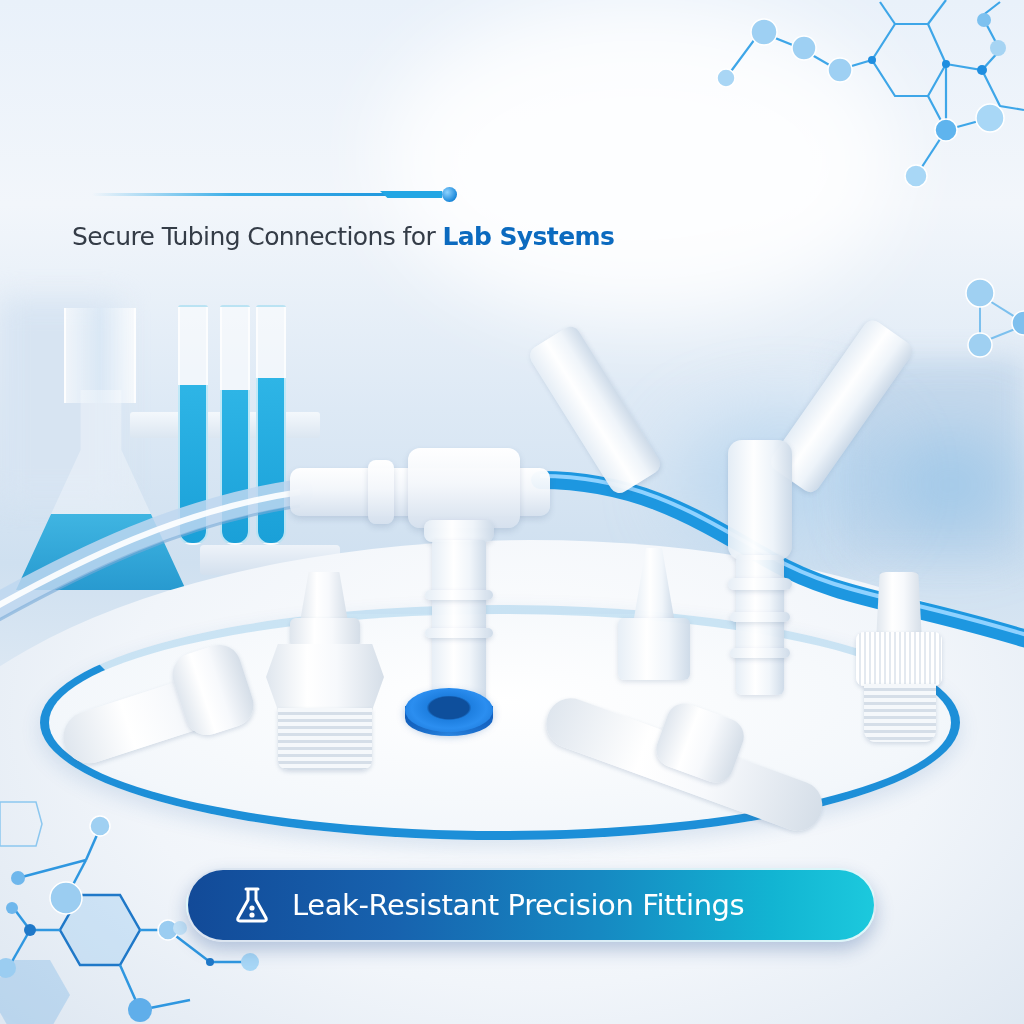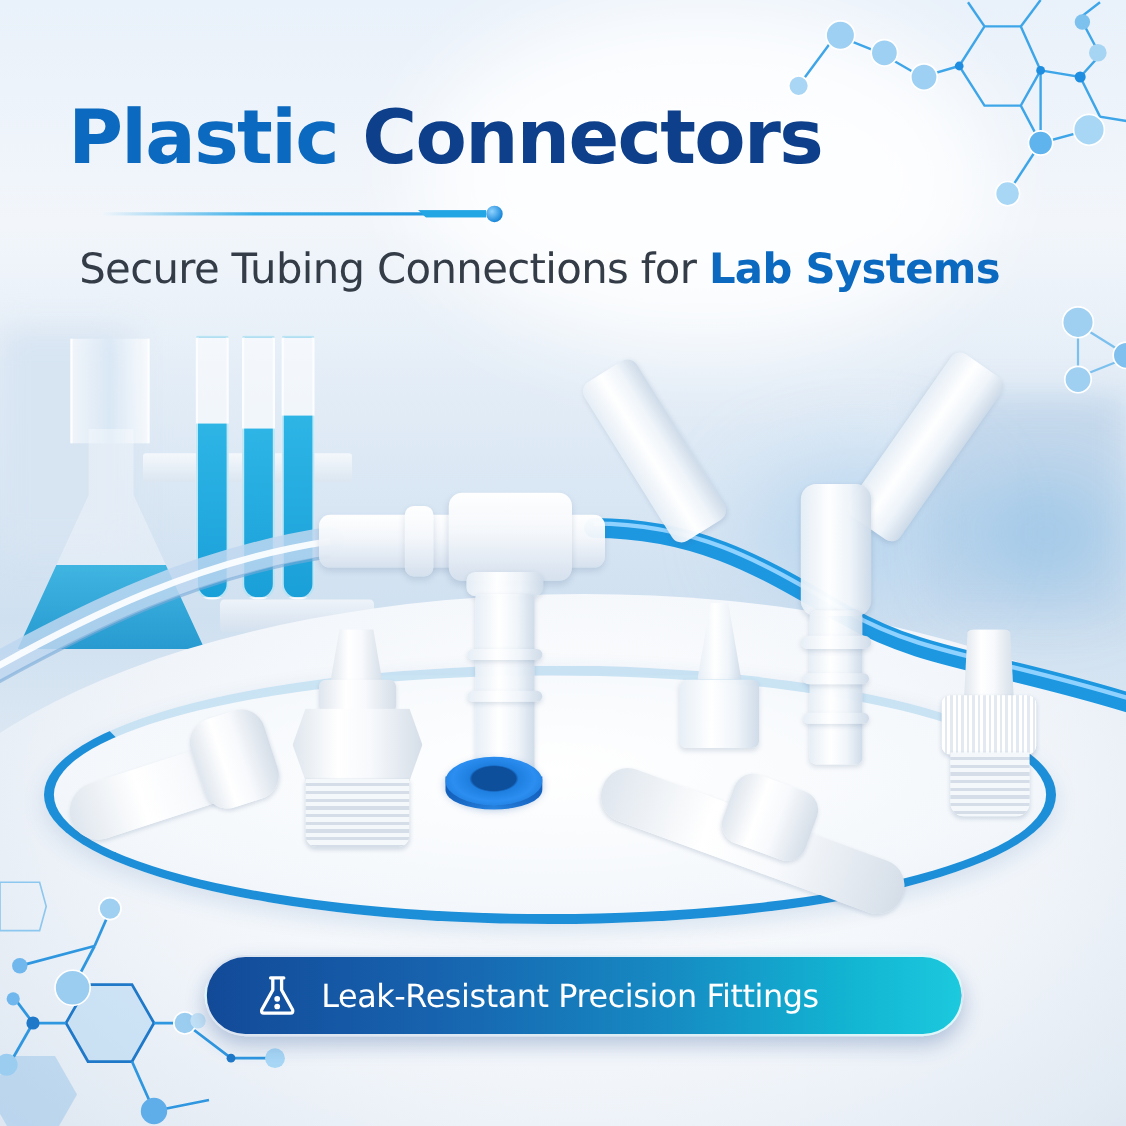--- a/index.html
+++ b/index.html
@@ -52,21 +52,21 @@
     .underline-seg {
       position: absolute; left: 380px; top: 191px; width: 62px; height: 7px;
       background: #22a6e4; clip-path: polygon(0 0, 100% 0, 100% 100%, 12% 100%);
     }
     .underline-dot {
       position: absolute; left: 442px; top: 187px; width: 15px; height: 15px; border-radius: 50%;
       background: radial-gradient(circle at 35% 35%, #8fd3ff 0%, #1a88da 70%, #0b5fae 100%);
     }
     .subtitle {
       position: absolute; left: 72px; top: 222px; width: 900px;
-      font-family: "DejaVu Sans", sans-serif; font-size: 38px;
+      font-family: "DejaVu Sans", sans-serif; font-size: 25px;
       color: #343c47; letter-spacing: -0.6px; white-space: nowrap;
     }
     .subtitle .hl { color: #0b6abf; font-weight: bold; }
     .flask-body {
       position: absolute; left: 16px; top: 390px; width: 170px; height: 200px;
       clip-path: polygon(38% 0, 62% 0, 62% 30%, 100% 100%, 0 100%, 38% 30%);
       background: linear-gradient(180deg, rgba(255,255,255,0.35) 0%, rgba(255,255,255,0.35) 62%, #2fb0e0 62%, #1592cc 100%);
       opacity: .9;
     }
     .flask-neck {
@@ -267,24 +267,20 @@
     <circle cx="12" cy="118" r="6" fill="#6fb7ec"></circle>
     <circle cx="30" cy="140" r="6" fill="#1f78c8"></circle>
     <circle cx="6" cy="178" r="10" fill="#9bcdf1"></circle>
     <circle cx="168" cy="140" r="10" fill="#9bcdf1" stroke="#ffffff" stroke-width="1.5"></circle>
     <circle cx="180" cy="138" r="7" fill="#c3e2f7"></circle>
     <circle cx="140" cy="220" r="12" fill="#5faeea"></circle>
     <circle cx="210" cy="172" r="4" fill="#1f78c8"></circle>
     <circle cx="250" cy="172" r="9" fill="#a8d7f6"></circle>
   </svg>
 
-  <div class="title">
-    <span class="t1">Plastic</span>
-    <span class="t2">Connectors</span>
-  </div>
   <div class="title-underline"></div>
   <div class="underline-seg"></div>
   <div class="underline-dot"></div>
 
   <div class="subtitle">
     <span>Secure Tubing Connections for </span><span class="hl">Lab Systems</span>
   </div>
 
   <div class="banner">
     <svg class="banner-icon" viewBox="0 0 40 40">

